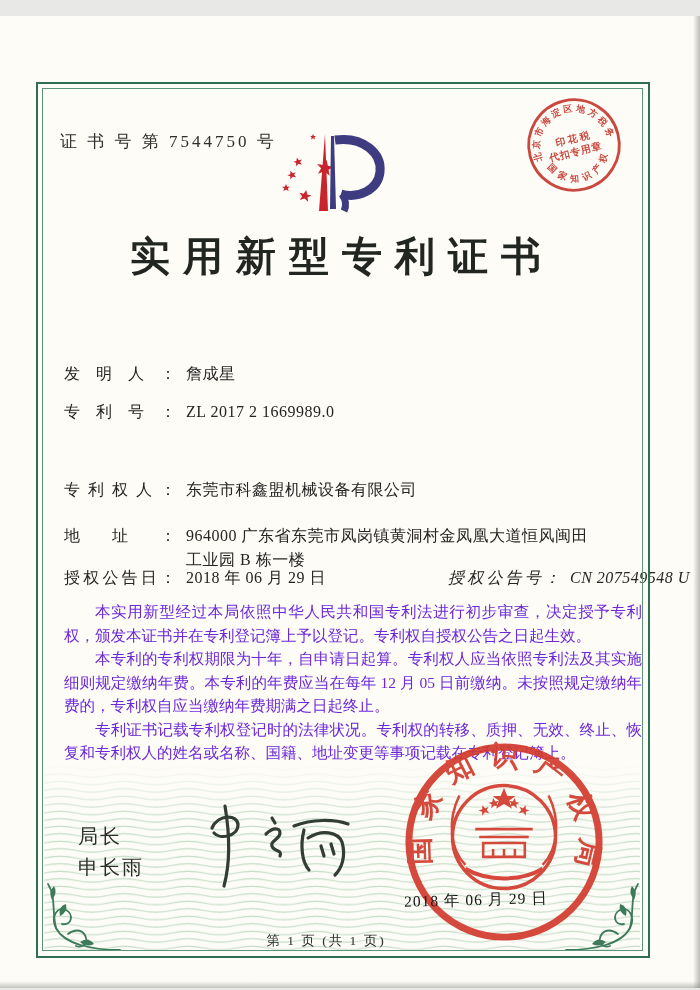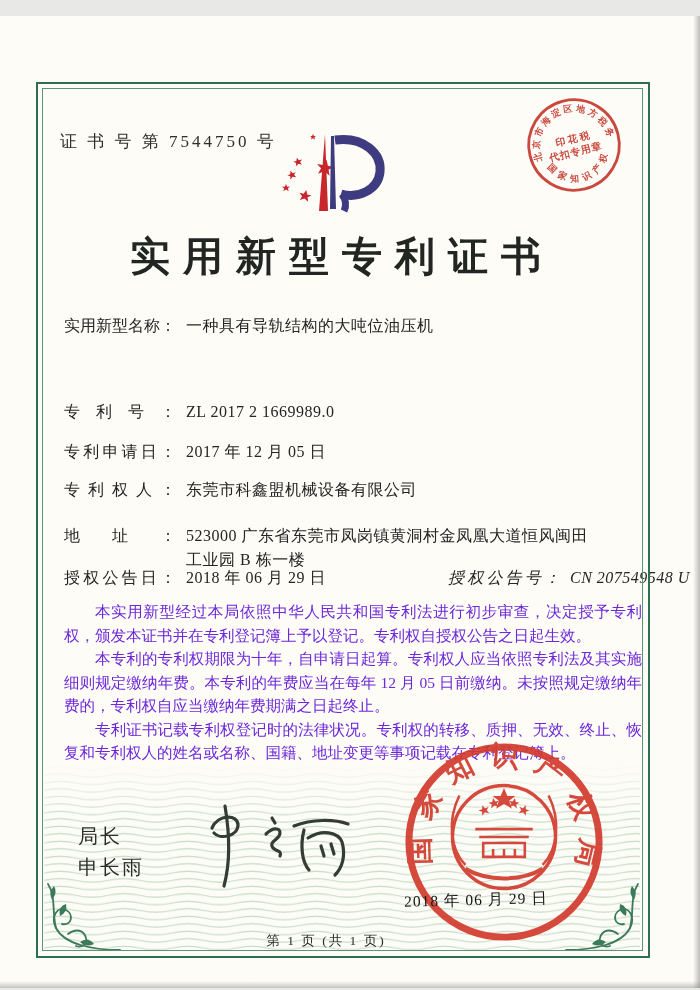--- a/index.html
+++ b/index.html
@@ -117,34 +117,31 @@
       <use href="#starA" transform="translate(25,68) scale(0.62) rotate(12)"></use>
     </g>
     <polygon points="45,6 39,83 48,83" fill="#c9252c"></polygon>
     <polygon points="51,8 50,81 56,81 54,8" fill="#3e3b80"></polygon>
     <path d="M55,12 C 84,8 102,26 100,44 C 98,62 78,71 61,66" fill="none" stroke="#3e3b80" stroke-width="9"></path>
     <path d="M62,66 C 66,72 67,77 64,83" fill="none" stroke="#3e3b80" stroke-width="7"></path>
   </svg>
 
   <div class="title">实用新型专利证书</div>
 
-  <div class="frow" style="top:300px">
-    <span class="lbl">实用新型名称：</span><span class="val">一种具有导轨结构的大吨位油压机</span>
+  <div class="frow" style="top:348px">
+    <span class="lbl">发明人：</span><span class="val">詹成星</span>
   </div>
   <div class="frow" style="top:386px">
     <span class="lbl">专利号：</span><span class="val">ZL 2017 2 1669989.0</span>
   </div>
-  <div class="frow" style="top:426px">
-    <span class="lbl">专利申请日：</span><span class="val">2017 年 12 月 05 日</span>
-  </div>
   <div class="frow" style="top:464px">
     <span class="lbl">专利权人：</span><span class="val">东莞市科鑫盟机械设备有限公司</span>
   </div>
   <div class="frow" style="top:510px">
-    <span class="lbl">地址：</span><span class="val">523000 广东省东莞市凤岗镇黄洞村金凤凰大道恒风闽田</span>
+    <span class="lbl">地址：</span><span class="val">964000 广东省东莞市凤岗镇黄洞村金凤凰大道恒风闽田</span>
   </div>
   <div class="addr2" style="top:534px">工业园 B 栋一楼</div>
   <div class="frow" style="top:552px;width:578px">
     <span class="lbl">授权公告日：</span><span class="val">2018 年 06 月 29 日</span>
     <span class="grant-no"><span class="lbl">授权公告号：</span><span class="val">CN 207549548 U</span></span>
   </div>
 
   <div class="paras">
     <p>本实用新型经过本局依照中华人民共和国专利法进行初步审查，决定授予专利权，颁发本证书并在专利登记簿上予以登记。专利权自授权公告之日起生效。</p>
     <p>本专利的专利权期限为十年，自申请日起算。专利权人应当依照专利法及其实施细则规定缴纳年费。本专利的年费应当在每年 12 月 05 日前缴纳。未按照规定缴纳年费的，专利权自应当缴纳年费期满之日起终止。</p>

